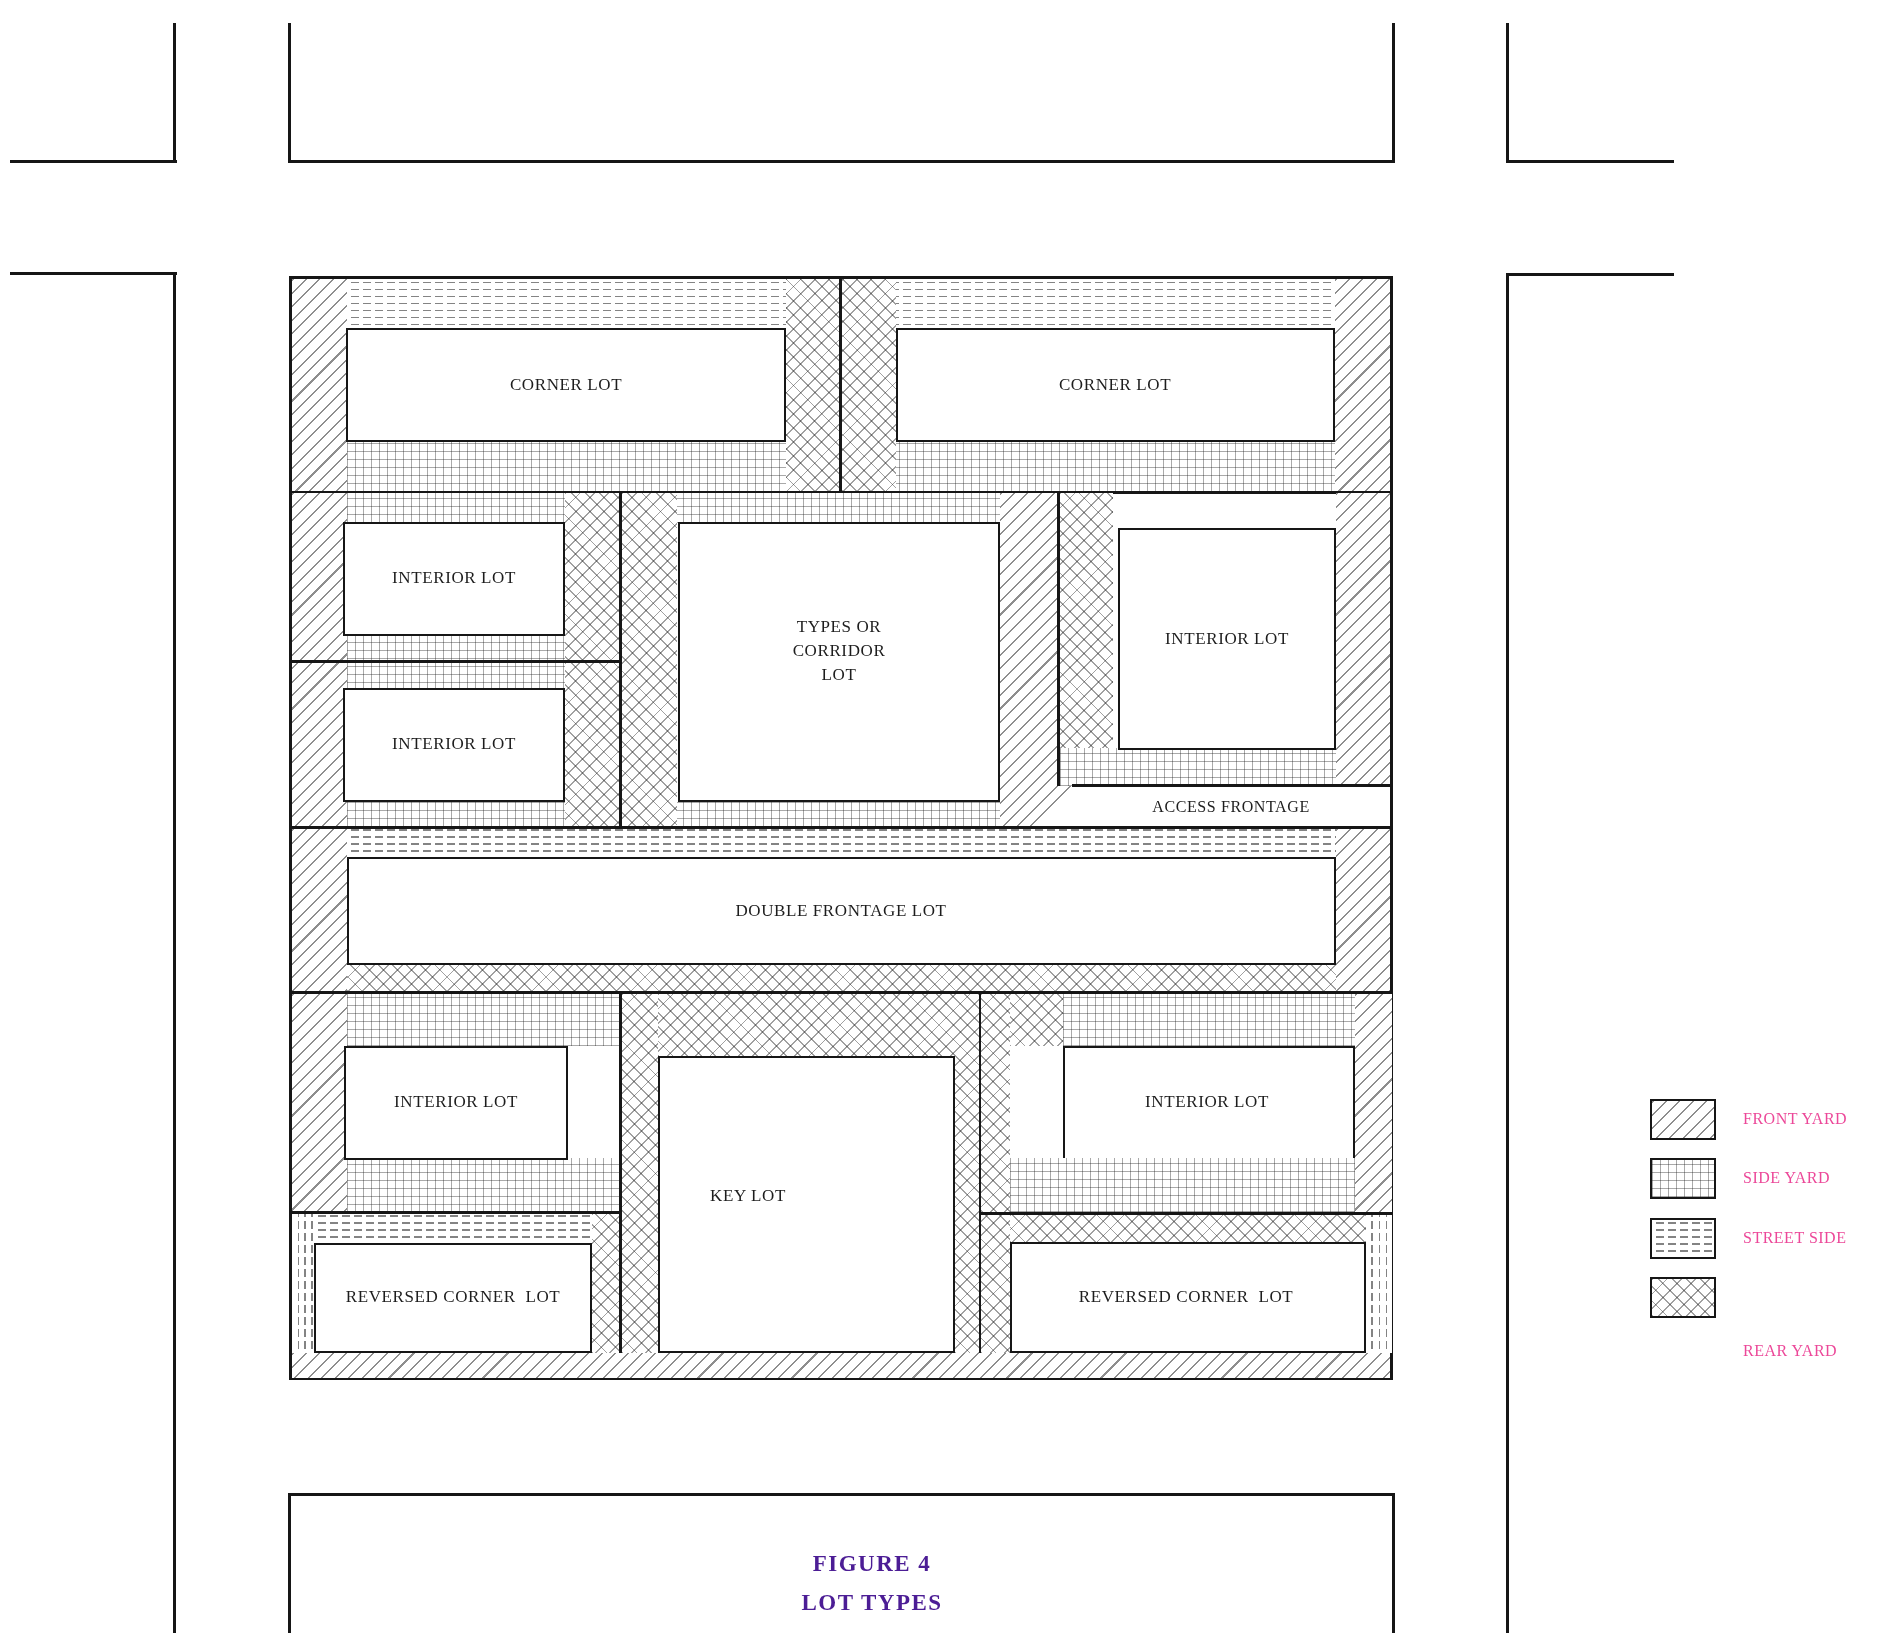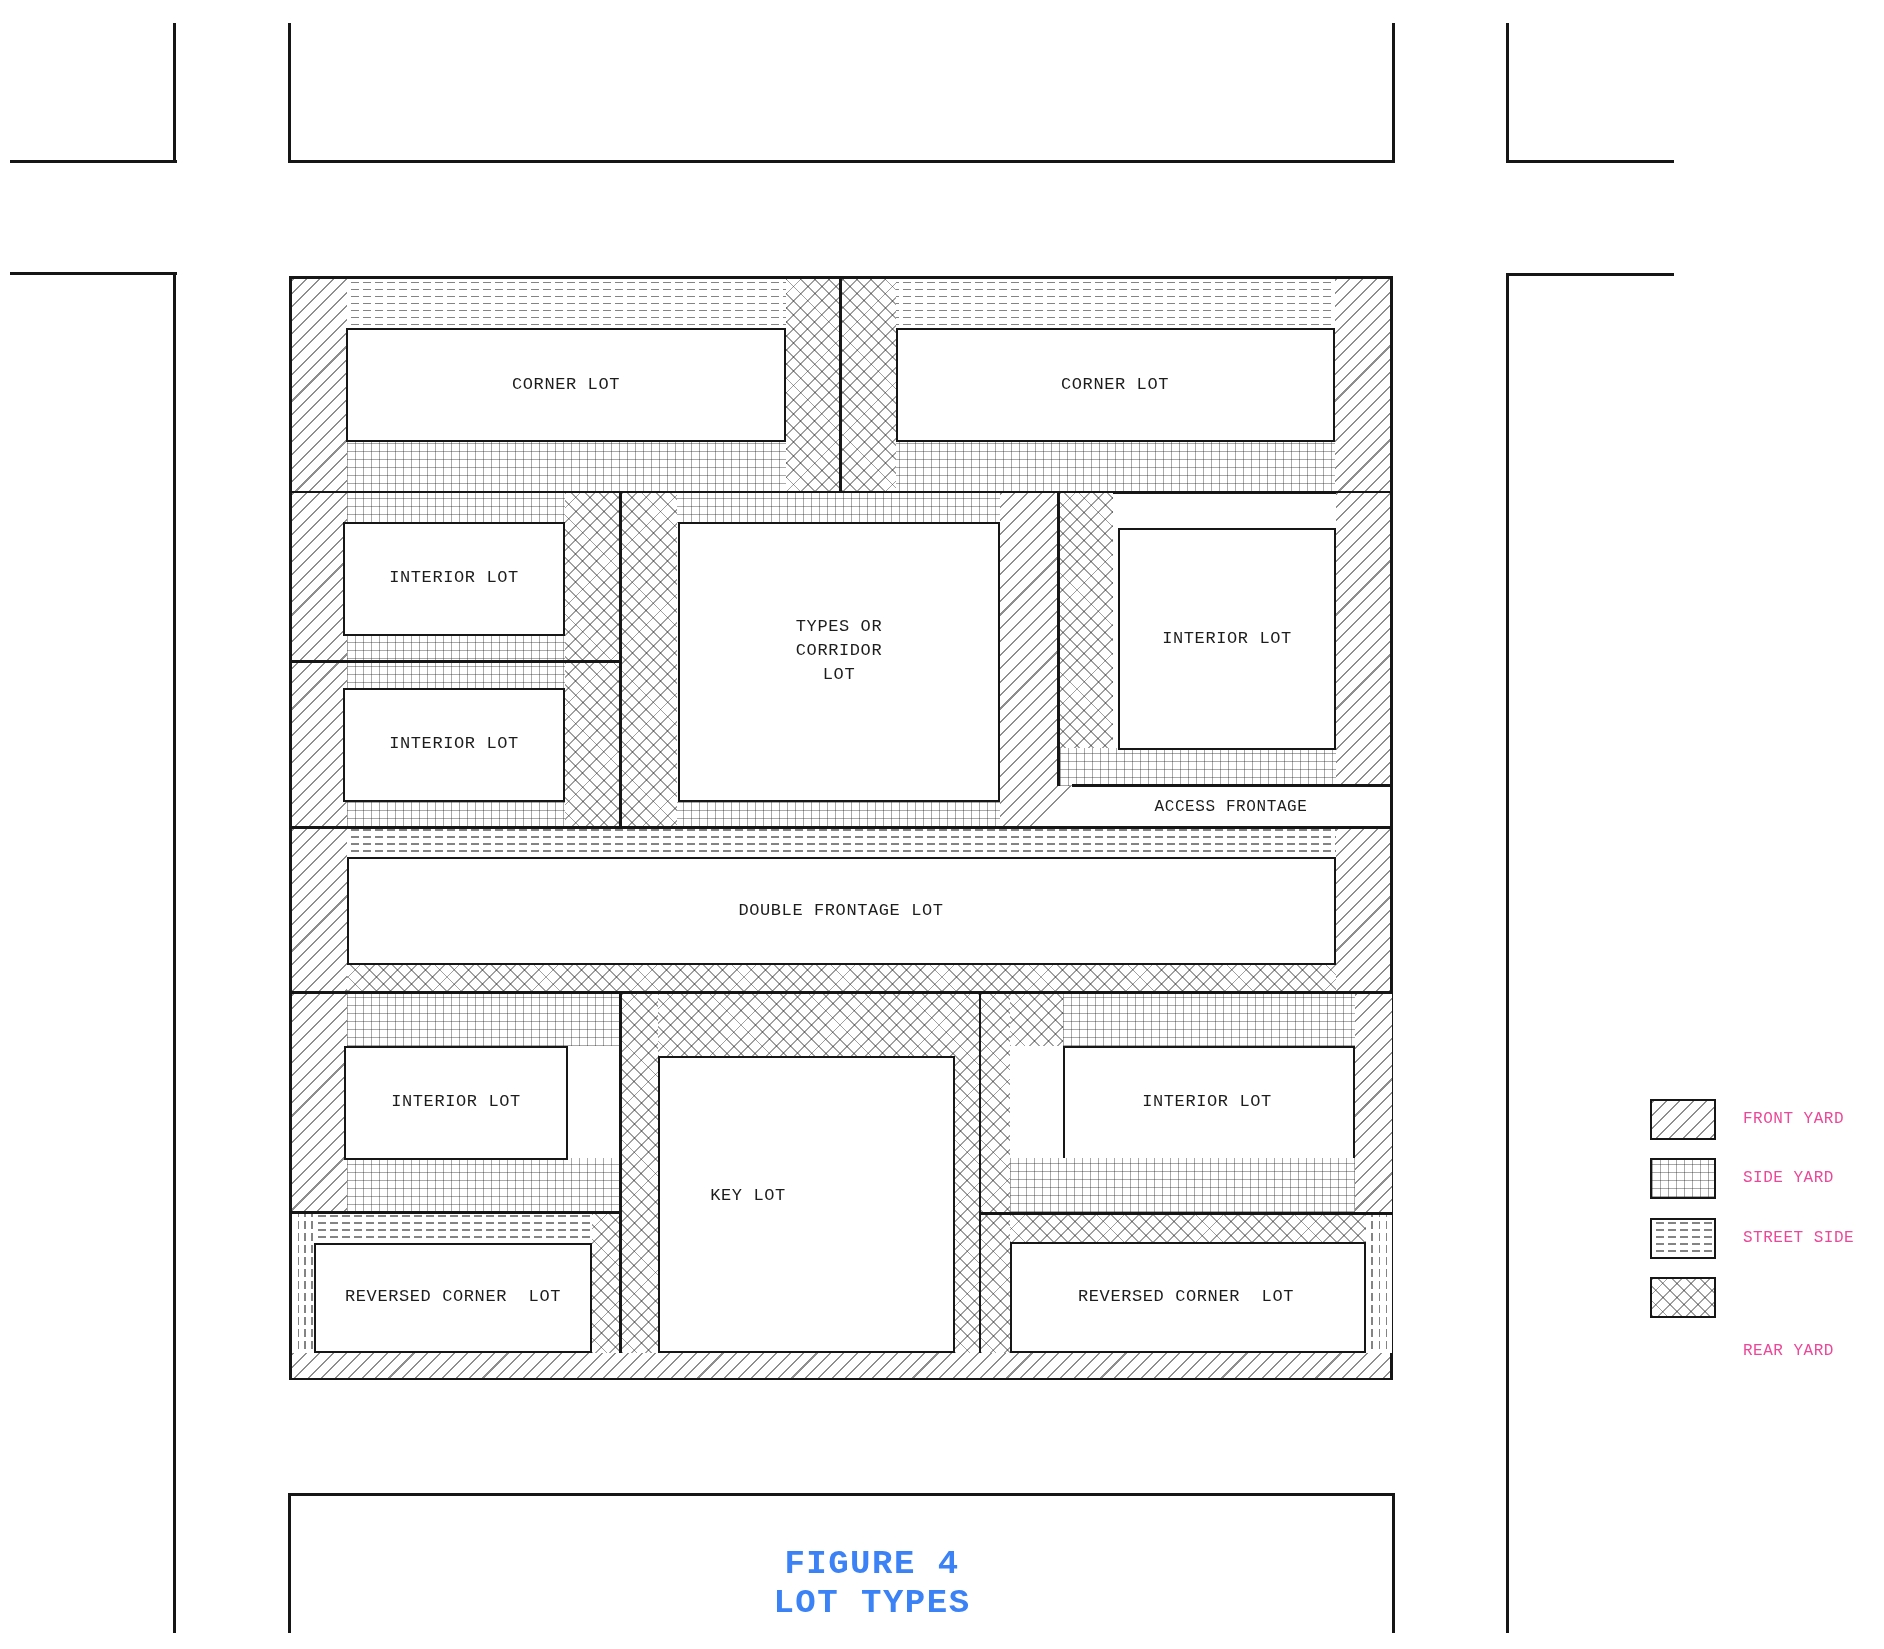--- a/index.html
+++ b/index.html
@@ -1,17 +1,17 @@
 <!DOCTYPE html>
 <html><head>
 <meta charset="utf-8">
 <style>
   html,body{margin:0;padding:0;background:#ffffff;}
   .canvas{position:relative;width:1884px;height:1649px;background:#ffffff;overflow:hidden;
-          font-family:Liberation Mono, monospace;}
+          font-family:Liberation Serif, serif;}
   .ln{position:absolute;background:#161616;}
   .block{position:absolute;border:3px solid #161616;background:#ffffff;box-sizing:border-box;}
   .lot{position:absolute;border:2px solid #161616;background:#ffffff;box-sizing:border-box;}
   .hatch{position:absolute;background-color:#ffffff;}
   .h-front{background-image:repeating-linear-gradient(135deg, rgba(30,30,30,.5) 0 1.5px, transparent 1.5px 9.5px);}
   .h-side{background-image:
       repeating-linear-gradient(0deg, rgba(30,30,30,.38) 0 1.2px, transparent 1.2px 8px),
       repeating-linear-gradient(90deg, rgba(30,30,30,.38) 0 1.2px, transparent 1.2px 8px);}
   .h-street{background-image:
       repeating-linear-gradient(90deg, #ffffff 0 4px, transparent 4px 12px),
@@ -19,22 +19,22 @@
   .h-street-v{background-image:
       repeating-linear-gradient(0deg, #ffffff 0 4px, transparent 4px 12px),
       repeating-linear-gradient(90deg, transparent 0 5.5px, rgba(30,30,30,.55) 5.5px 7px);}
   .h-rear{background-image:
       repeating-linear-gradient(45deg, rgba(30,30,30,.42) 0 1.3px, transparent 1.3px 10px),
       repeating-linear-gradient(135deg, rgba(30,30,30,.42) 0 1.3px, transparent 1.3px 10px);}
   .lbl{position:absolute;transform:translate(-50%,-50%);font-size:17px;letter-spacing:.6px;
        color:#1d1d1d;white-space:pre-wrap;text-align:center;line-height:24px;}
   .lbl-sm{font-size:16px;}
   .leg-lbl{position:absolute;transform:translateY(-50%);font-size:16px;letter-spacing:.5px;color:#ec4899;}
-  .title{position:absolute;transform:translate(-50%,-50%);font-size:34px;font-weight:bold;
-         letter-spacing:1.5px;color:#3b82f6;white-space:pre;}
+  .title{position:absolute;transform:translate(-50%,-50%);font-size:23px;font-weight:bold;
+         letter-spacing:1.5px;color:#4c1d95;white-space:pre;}
   .tri{position:absolute;width:0;height:0;border-bottom:40px solid #ffffff;border-left:34px solid transparent;}
 </style>
 </head>
 <body>
 
 <div class="canvas">
 
   <div class="ln" style="left:173px;top:23px;width:3px;height:139px"></div>
   <div class="ln" style="left:10px;top:160px;width:167px;height:3px"></div>
   <div class="ln" style="left:10px;top:272px;width:167px;height:3px"></div>

